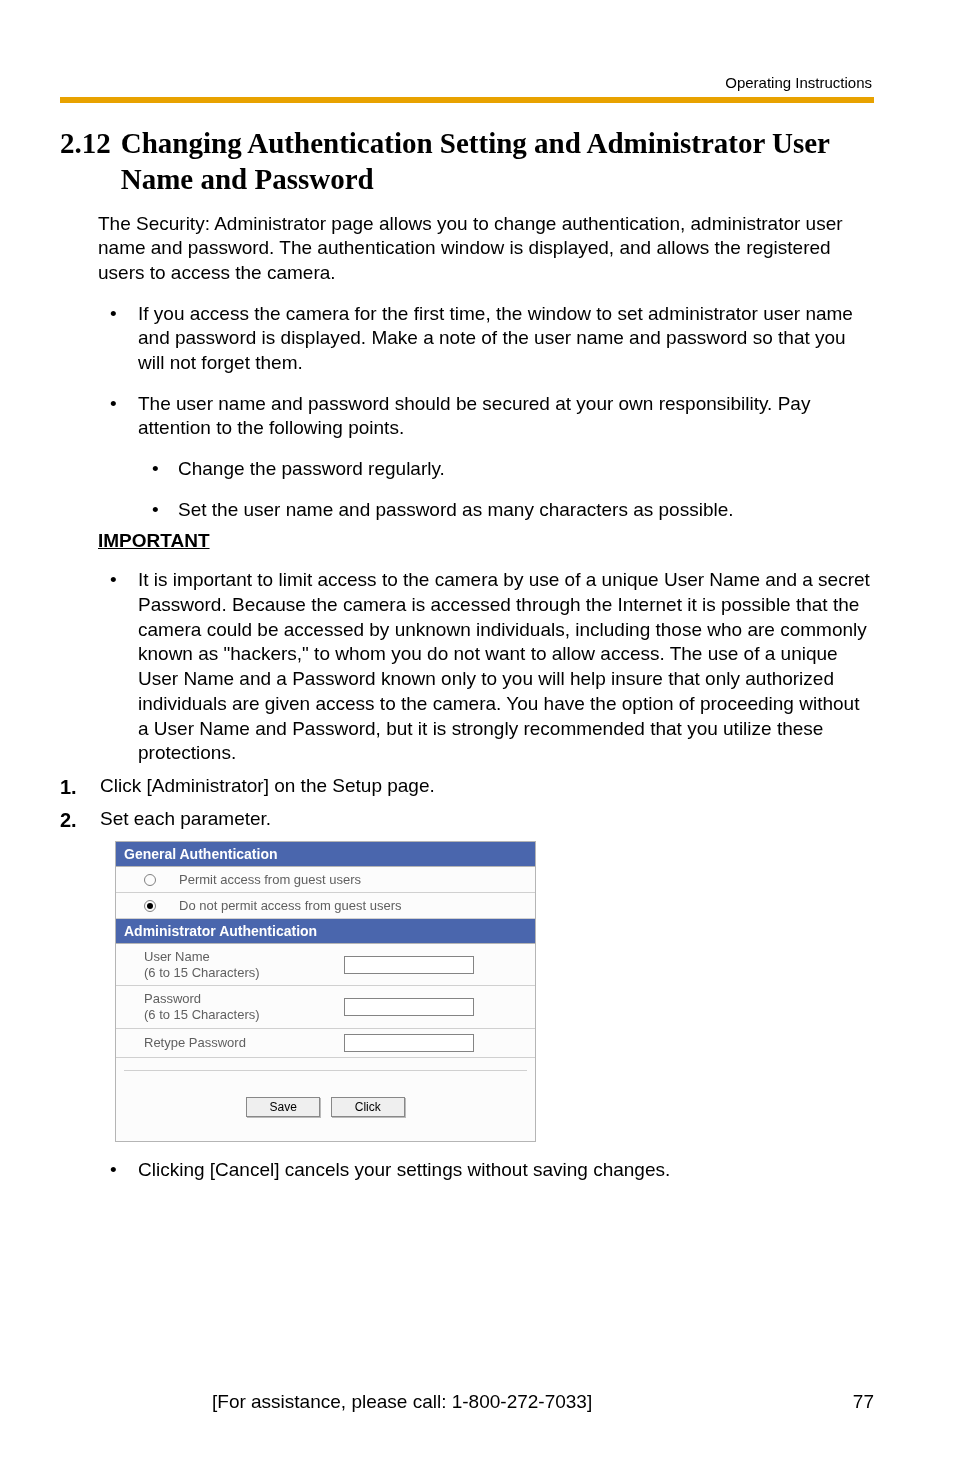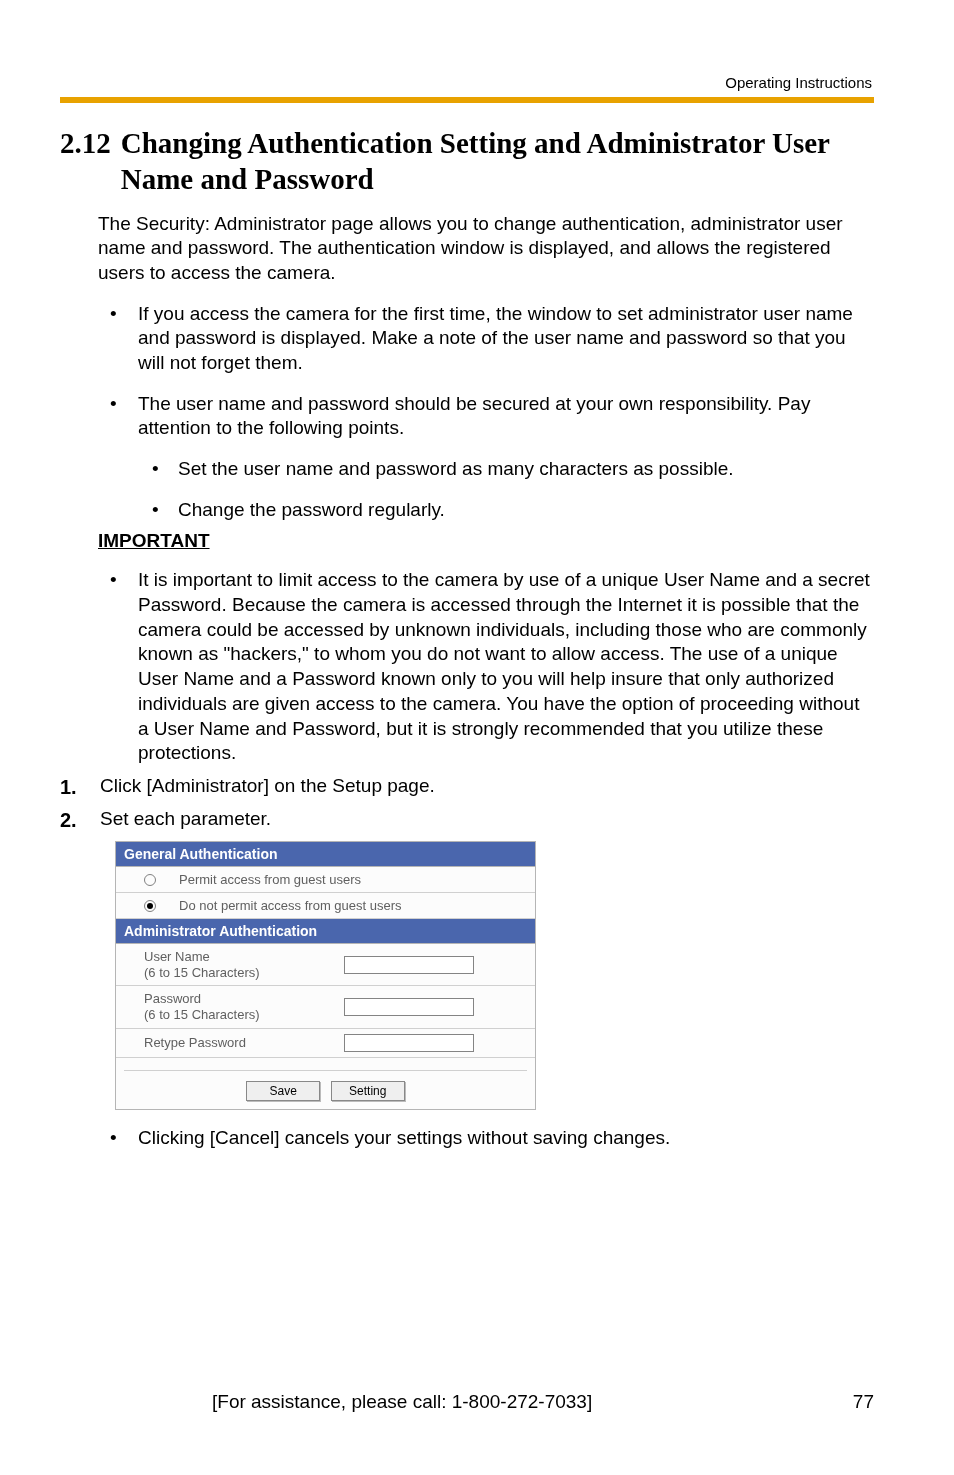--- a/index.html
+++ b/index.html
@@ -147,21 +147,21 @@
   }
   .sep { height: 1px; background: #d0d0d0; margin: 0 8px 10px 8px; }
   .btn {
     display: inline-block;
     border: 1px solid #888;
     background: #efefef;
     font-size: 12px;
     padding: 2px 0;
     width: 74px;
     text-align: center;
-    margin: 0 3px;
+    margin: 16px 3px;
     box-shadow: 1px 1px 0 #bbb;
     cursor: pointer;
   }
   .footer {
     position: absolute;
     left: 0; right: 0;
     bottom: 62px;
     display: flex;
     justify-content: space-between;
     padding: 0 80px 0 84px;
@@ -183,22 +183,22 @@
   </h1>
 
   <div class="body-indent">
     <p class="para">The Security: Administrator page allows you to change authentication, administrator user name and password. The authentication window is displayed, and allows the registered users to access the camera.</p>
 
     <ul class="bullets">
       <li>If you access the camera for the first time, the window to set administrator user name and password is displayed. Make a note of the user name and password so that you will not forget them.</li>
       <li>
         <span>The user name and password should be secured at your own responsibility. Pay attention to the following points.</span>
         <ul class="bullets nested">
+          <li>Change the password regularly.</li>
           <li>Set the user name and password as many characters as possible.</li>
-          <li>Change the password regularly.</li>
         </ul>
       </li>
     </ul>
 
     <div class="notehead">IMPORTANT</div>
     <ul class="bullets">
       <li>It is important to limit access to the camera by use of a unique User Name and a secret Password. Because the camera is accessed through the Internet it is possible that the camera could be accessed by unknown individuals, including those who are commonly known as "hackers," to whom you do not want to allow access. The use of a unique User Name and a Password known only to you will help insure that only authorized individuals are given access to the camera. You have the option of proceeding without a User Name and Password, but it is strongly recommended that you utilize these protections.</li>
     </ul>
   </div>
 
@@ -240,21 +240,21 @@
         <input type="password" style="">
       </div>
       <div class="form-row">
         <div class="lbl">Retype Password</div>
         <input type="password" style="">
       </div>
     </div>
     <div class="form-footer">
       <div class="sep"></div>
       <span class="btn">Save</span>
-      <span class="btn">Setting</span>
+      <span class="btn">Click</span>
     </div>
   </div>
 
   <div class="body-indent">
     <ul class="bullets">
       <li>Clicking [Cancel] cancels your settings without saving changes.</li>
     </ul>
   </div>
 </div>
 

